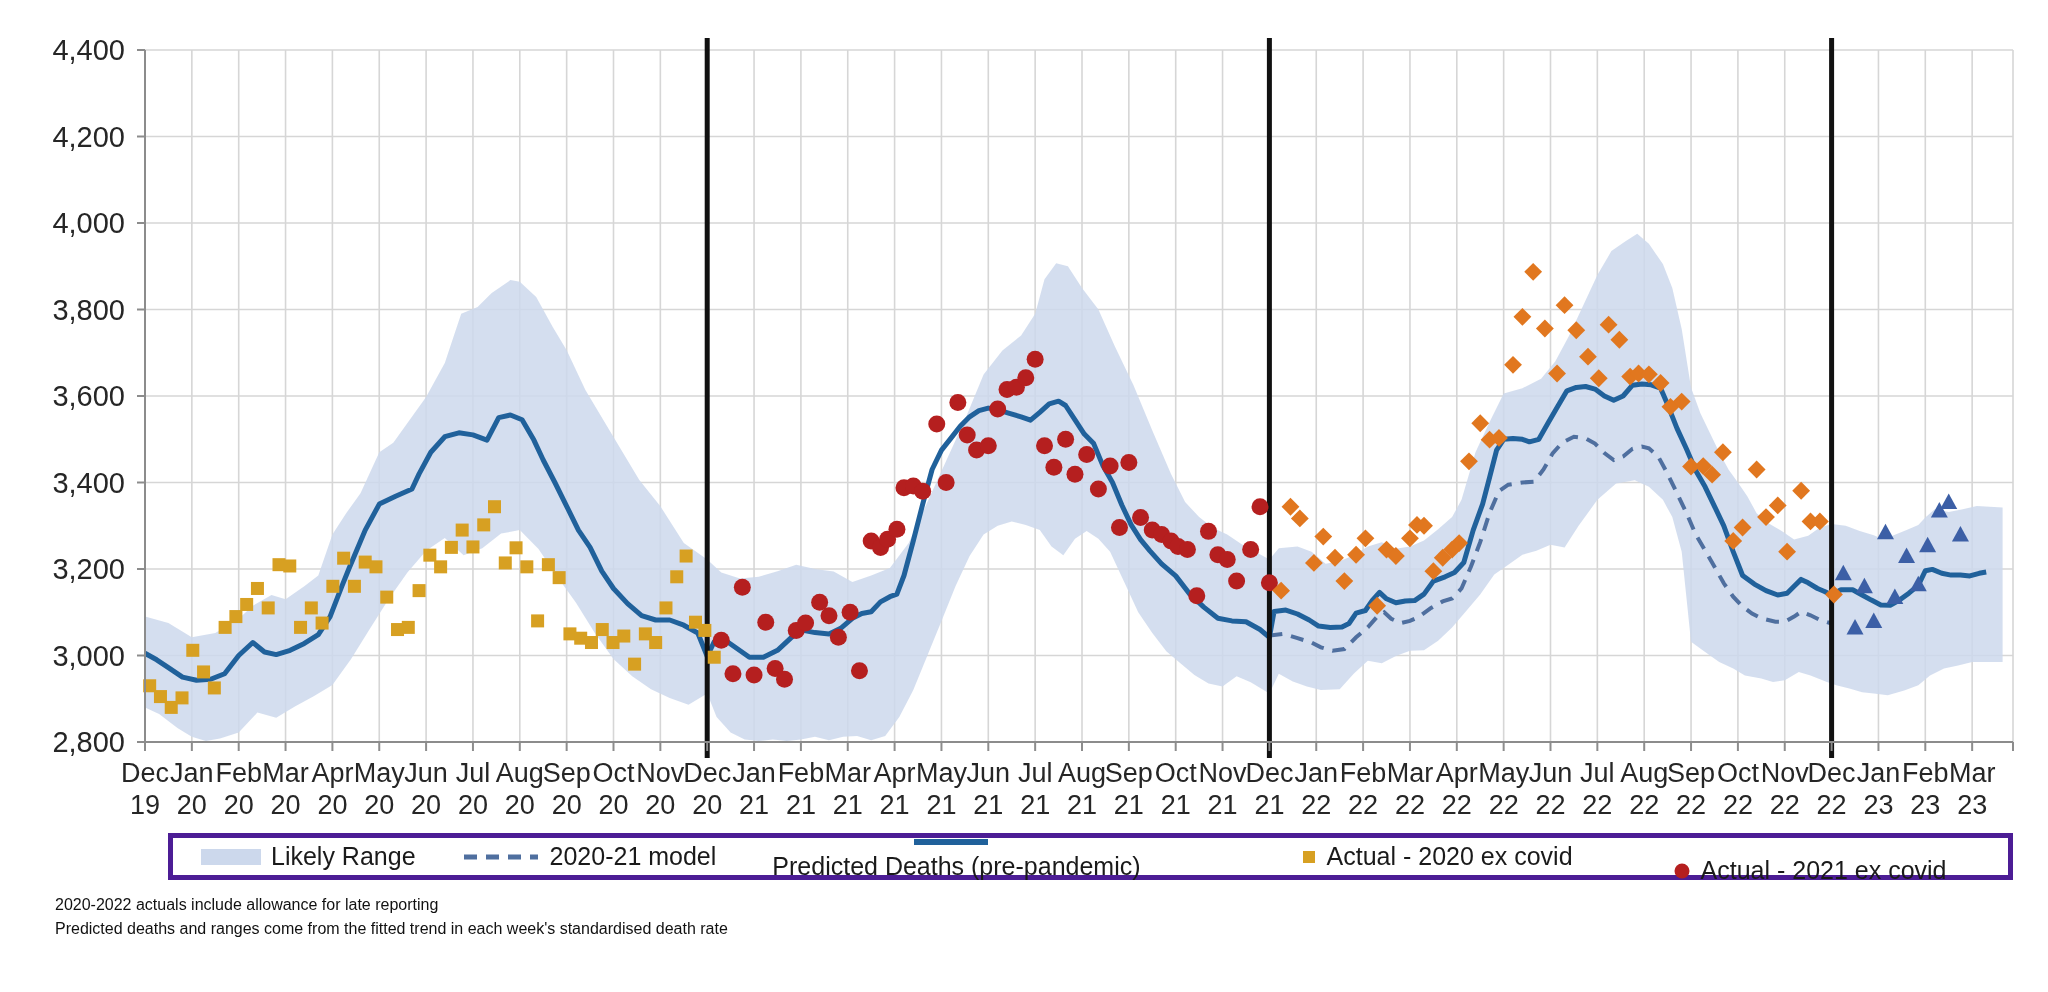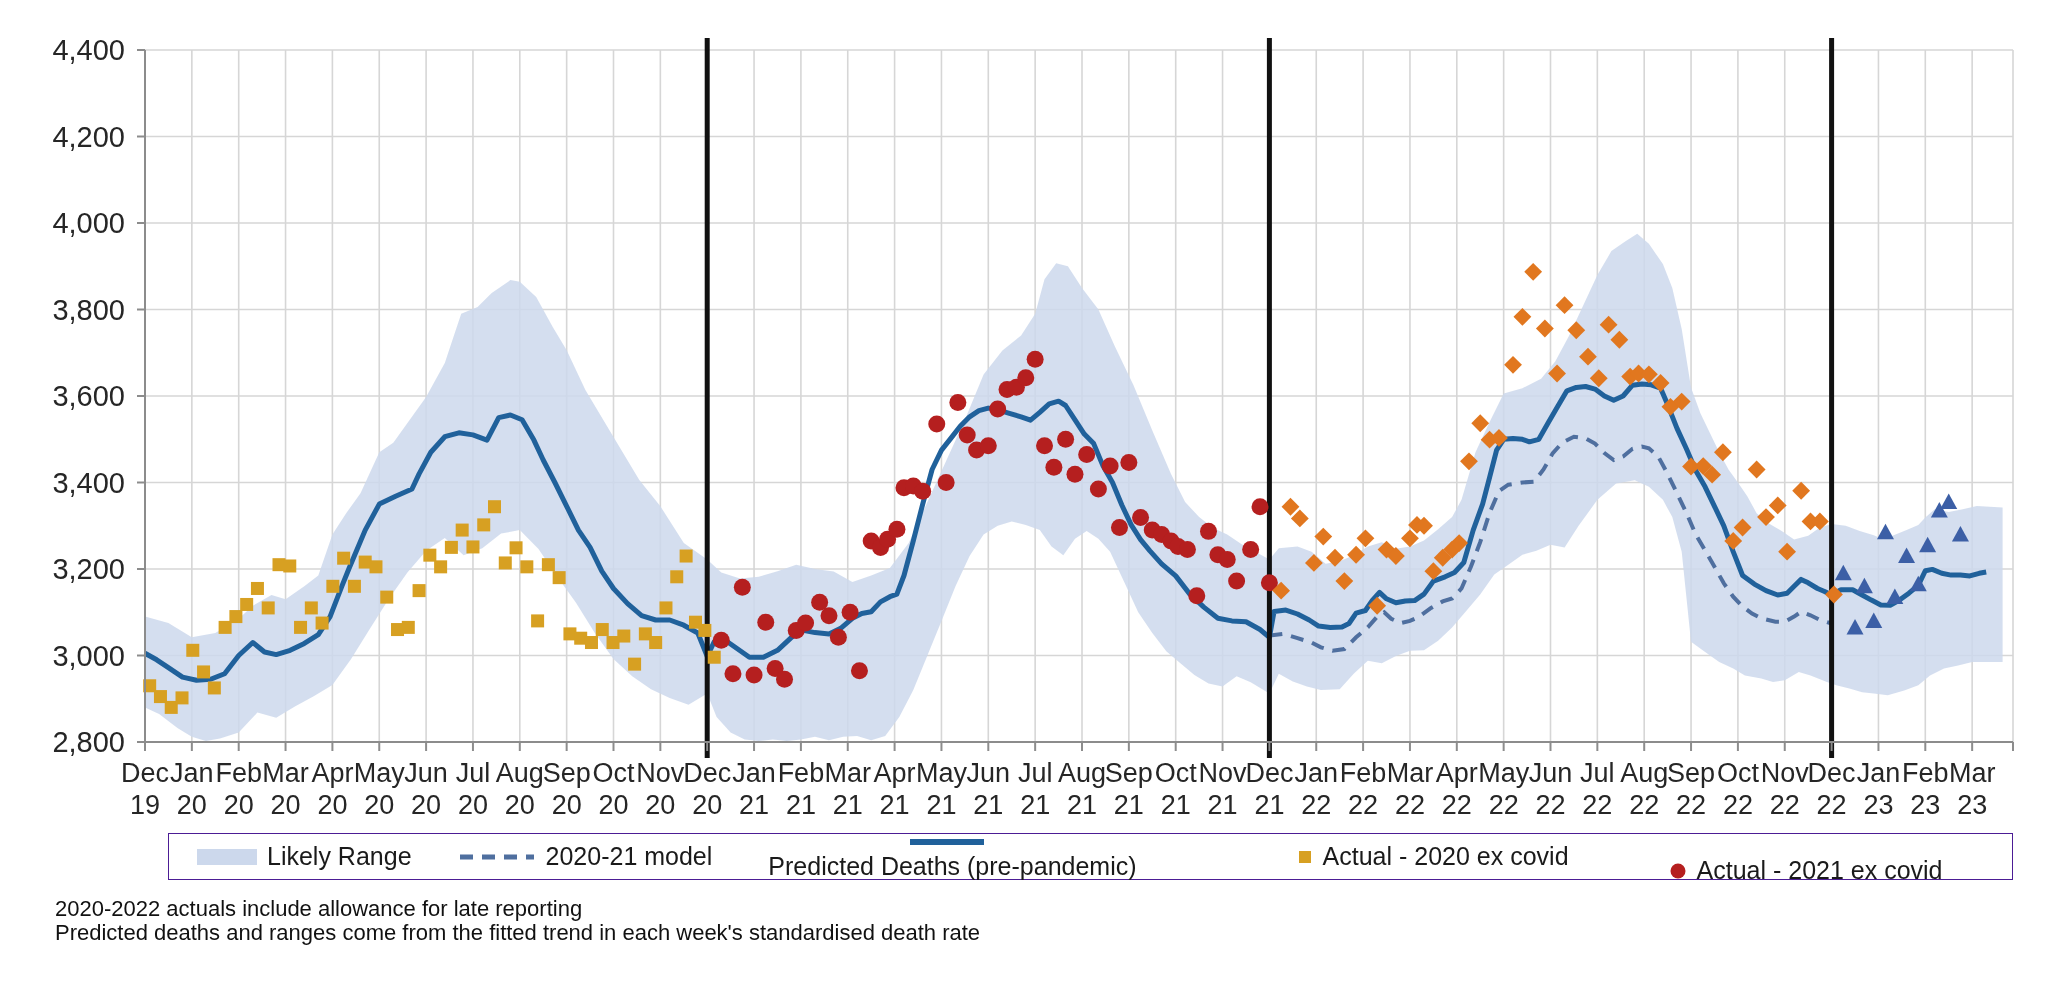--- a/index.html
+++ b/index.html
@@ -1,25 +1,25 @@
 <!DOCTYPE html>
 <html><head>
 <meta charset="utf-8">
 <style>
   html,body{margin:0;padding:0;background:#fff;}
   #stage{position:relative;width:2048px;height:992px;background:#fff;overflow:hidden;
          font-family:"Liberation Sans","DejaVu Sans",sans-serif;}
   #chart-svg{position:absolute;left:0;top:0;}
   #legend-box{position:absolute;left:168px;top:833px;width:1845px;height:47px;
-      background:#fff;border:1px solid #4c1d95;display:flex;align-items:center;
+      background:#fff;border:5px solid #4c1d95;display:flex;align-items:center;
       box-sizing:border-box;padding-left:14px;}
   .legend-item{display:flex;align-items:center;white-space:nowrap;}
   .legend-label{font-size:25px;color:#1a1a1a;margin-left:10px;}
   .sw{display:inline-block;}
-  #footnote-1,#footnote-2{position:absolute;left:55px;font-size:22px;color:#111;}
+  #footnote-1,#footnote-2{position:absolute;left:55px;font-size:16px;color:#111;}
   #footnote-1{top:896px;}
   #footnote-2{top:920px;}
 </style>
 </head>
 <body>
 
 <div id="stage">
   <svg id="chart-svg" width="2048" height="992" viewBox="0 0 2048 992">
       <defs>
         <clipPath id="plot-clip">

